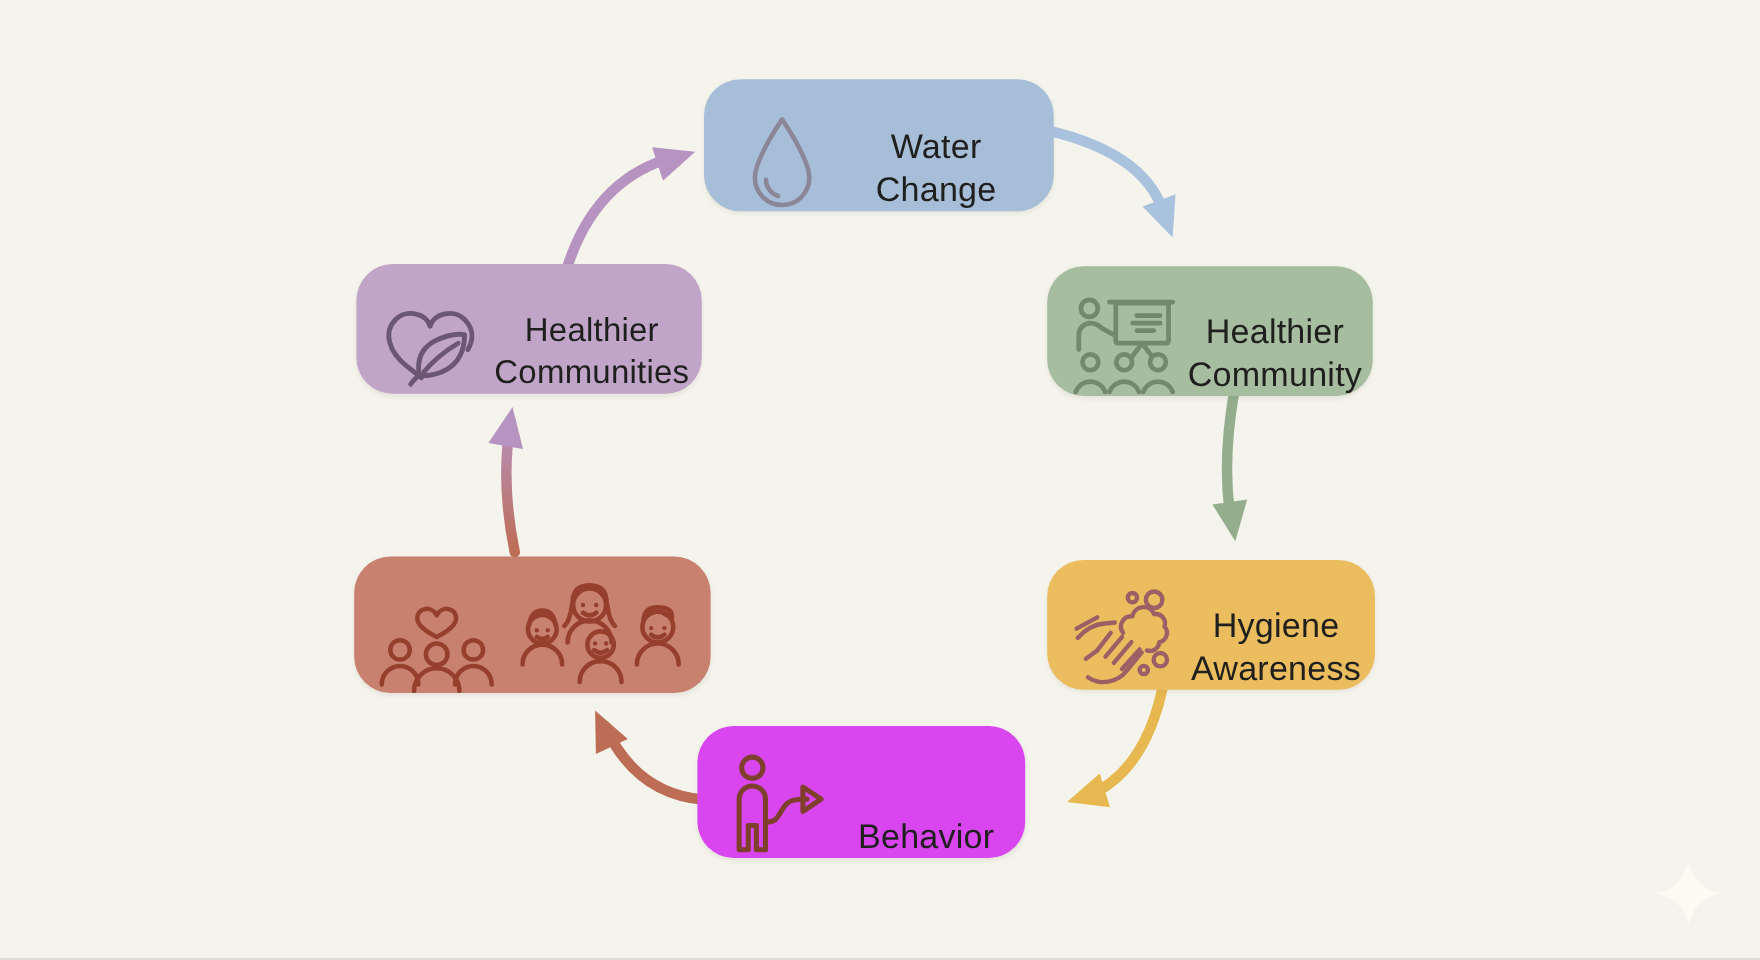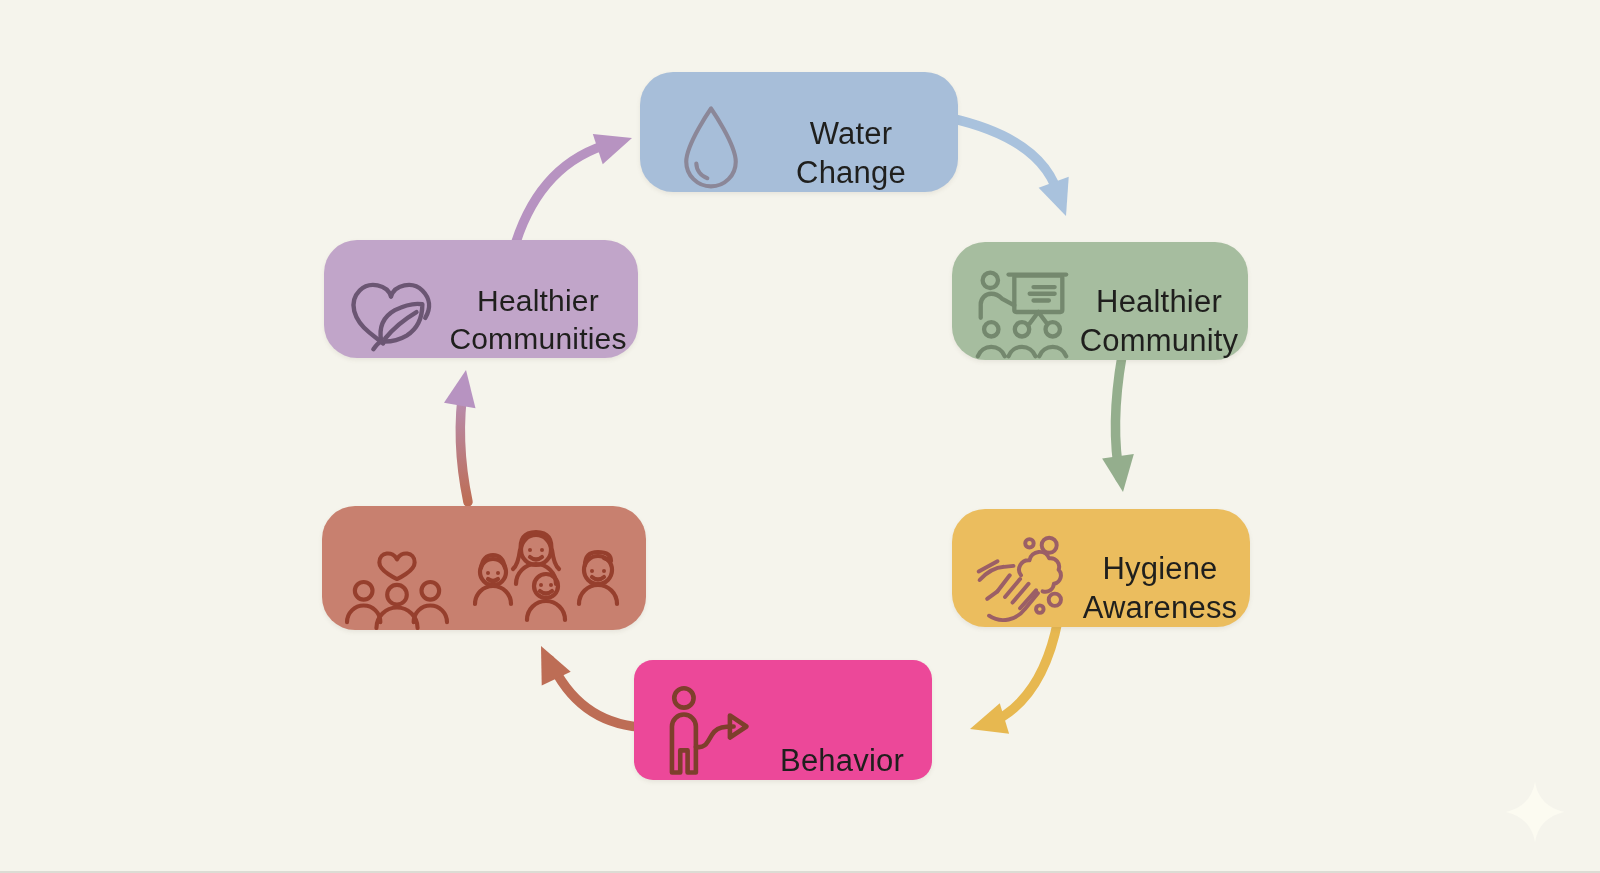--- a/index.html
+++ b/index.html
@@ -140,21 +140,21 @@
         <path d="M25 62 l13 -17 M33 68 l16 -19 M41 74 l17 -20 M49 80 l17 -19"></path>
         <path d="M25 62 l-11 8"></path>
       </svg>
     </span>
     <span class="label">
       <div>Hygiene</div>
       <div>Awareness</div>
     </span>
   </div>
 
-  <div class="node" id="node-behavior-change" style="background: #ec4899; border-radius: 19px;">
+  <div class="node" id="node-behavior-change" style="background: #d946ef;">
     <span class="icon">
       <svg width="92" height="96" viewBox="0 0 100 100" stroke-width="5" style="color: rgb(126, 63, 44);">
         <circle cx="26" cy="13" r="10.5"></circle>
         <path d="M13 94 V44 a13 13 0 0 1 26 0 V94 H30 V70 H22 V94 Z"></path>
         <path d="M39 66 c16 4 13 -18 28 -21 c5 -1 9 -1 13 -1"></path>
         <path d="M76 32 L94 44 L76 56 Z"></path>
       </svg>
     </span>
     <span class="label">
       <div>Behavior</div>

